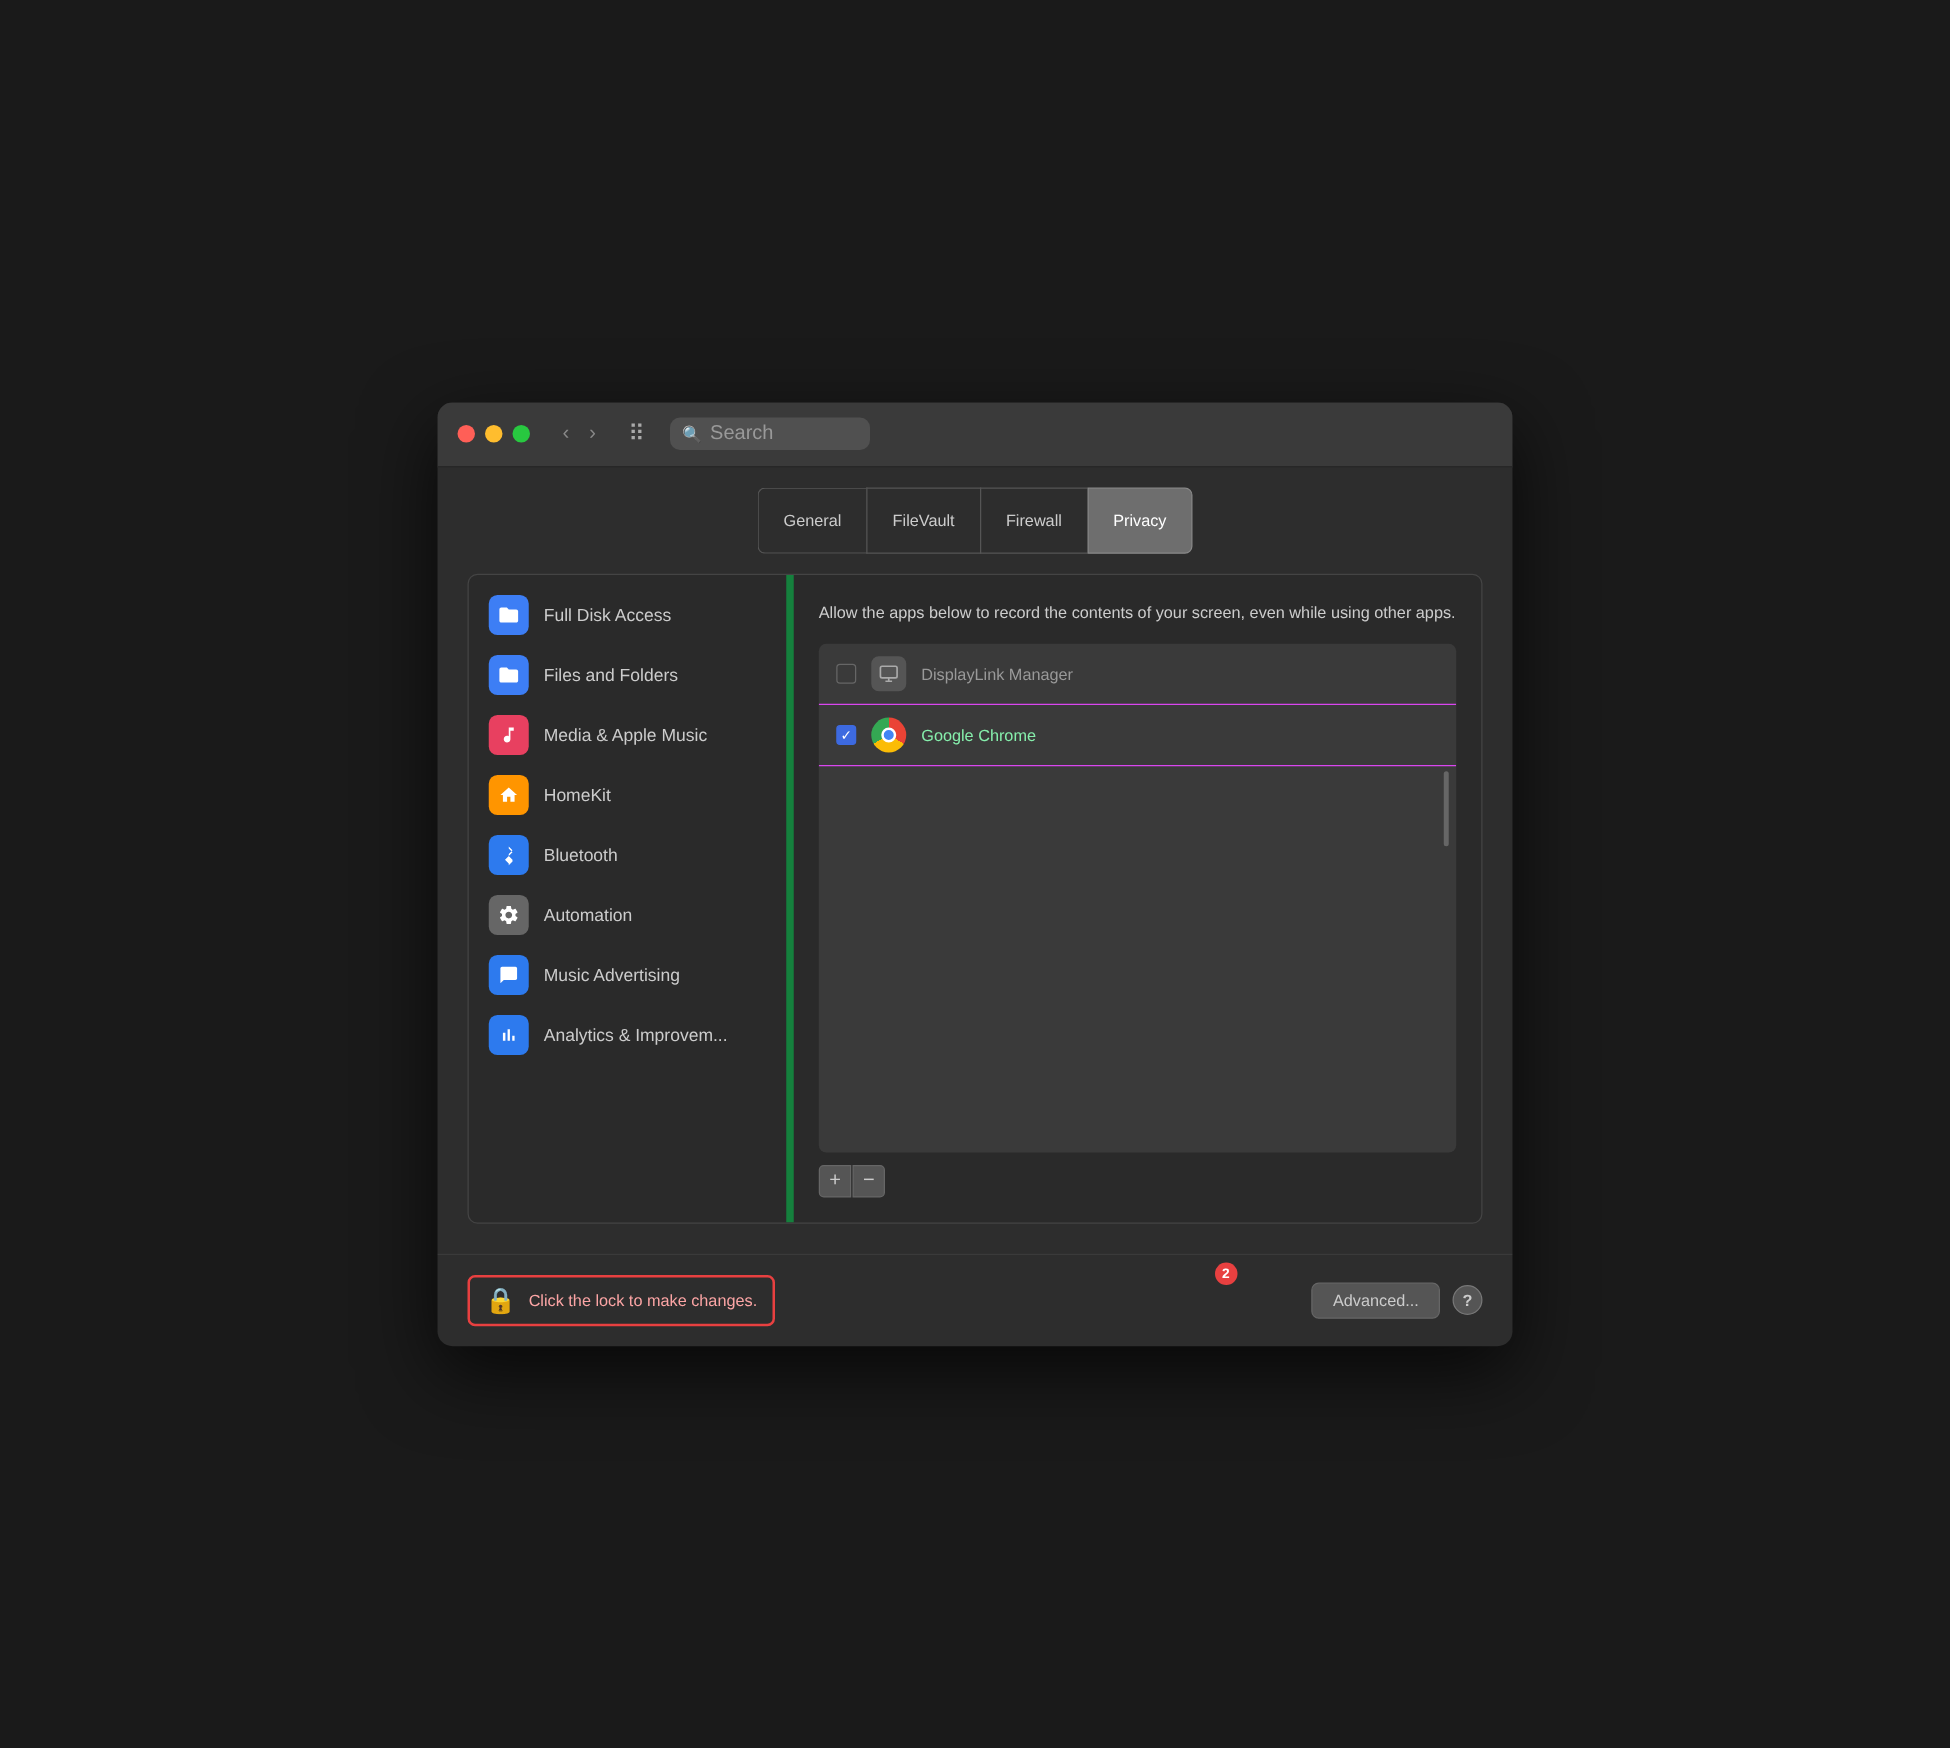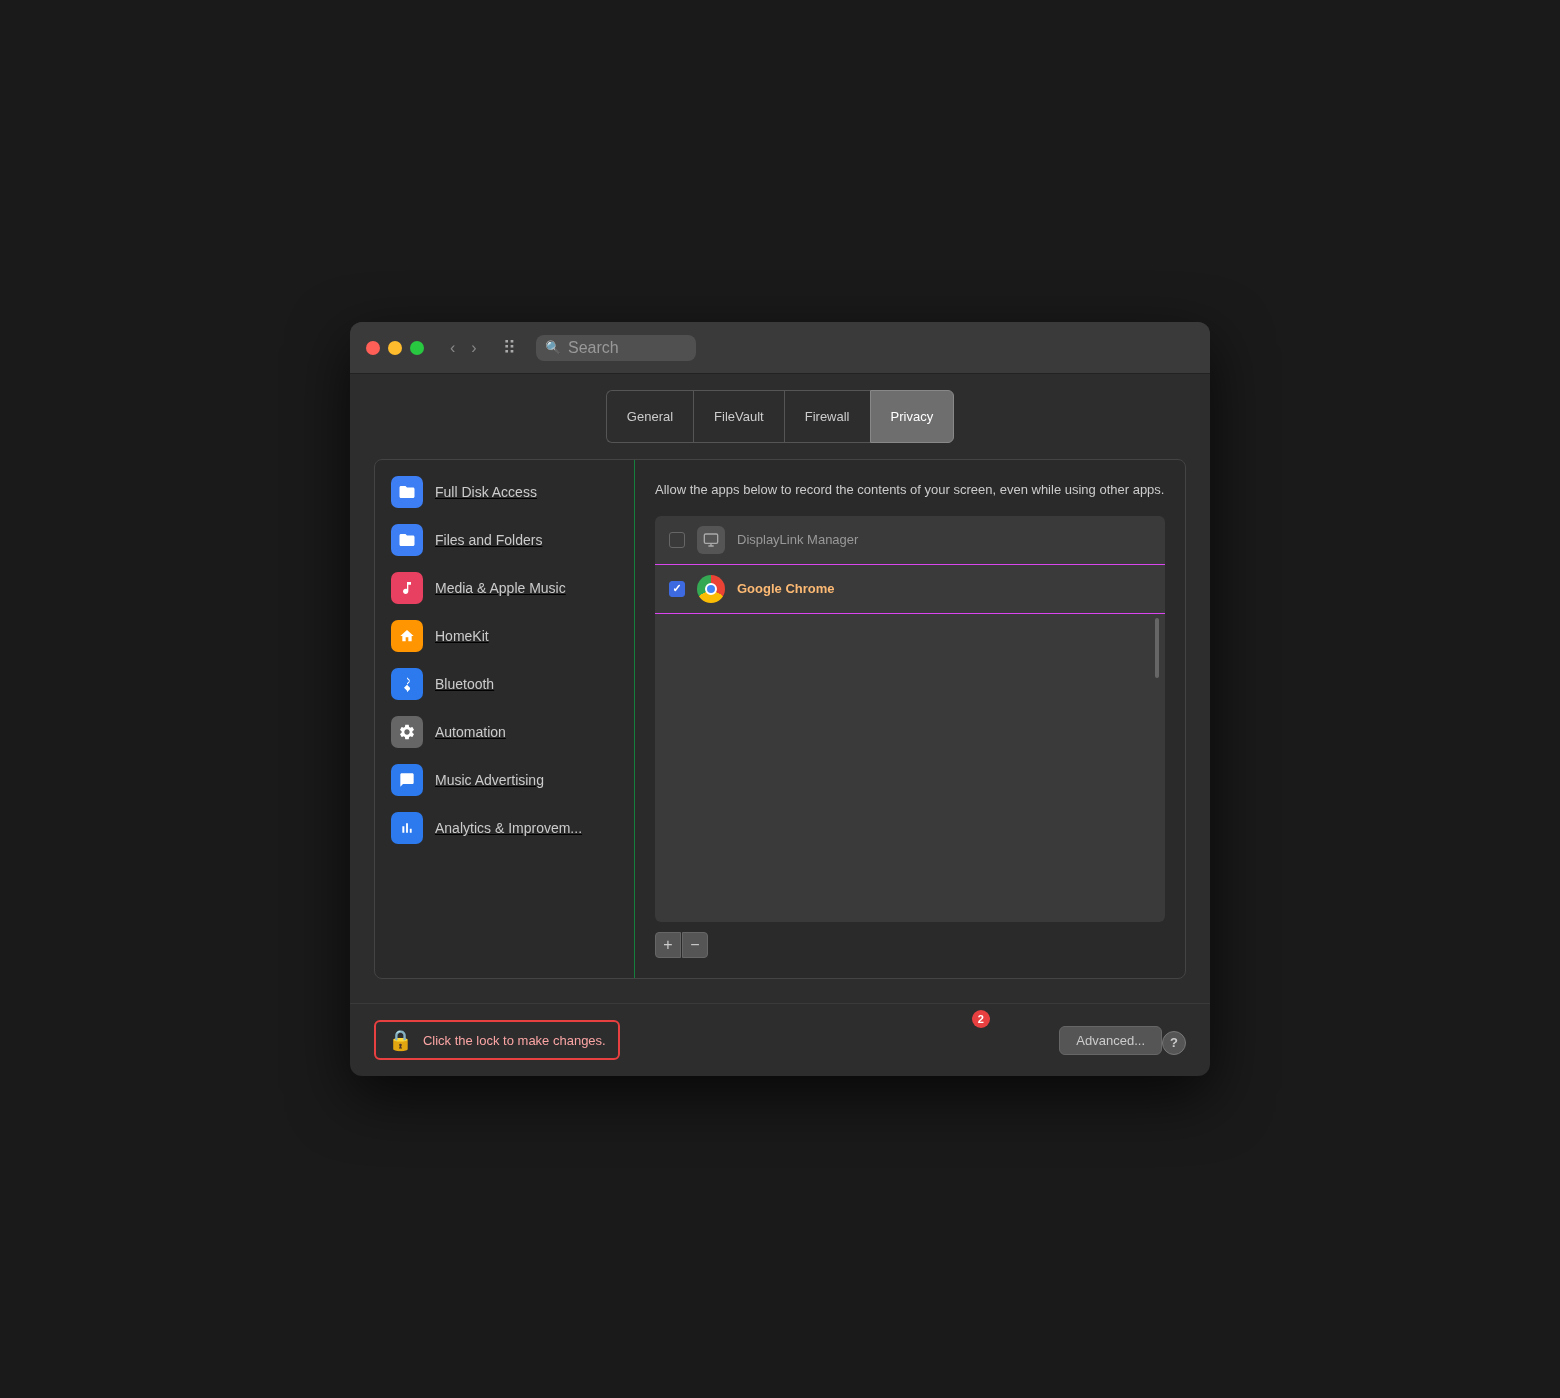--- a/index.html
+++ b/index.html
@@ -121,25 +121,24 @@
       background: #2a2a2a;
       border-radius: 8px;
       border: 1px solid #444;
       display: flex;
       min-height: 520px;
       overflow: hidden;
     }
     
     .sidebar {
       width: 260px;
-      border-right: 1px solid #15803d;
+      border-right: 6px solid #15803d;
       overflow-y: auto;
       flex-shrink: 0;
       padding: 8px 0;
-      text-decoration: underline;
     }
     .sidebar::-webkit-scrollbar { width: 6px; }
     .sidebar::-webkit-scrollbar-track { background: transparent; }
     .sidebar::-webkit-scrollbar-thumb { background: #555; border-radius: 3px; }
     .sidebar-item {
       display: flex;
       align-items: center;
       padding: 8px 16px;
       gap: 12px;
       cursor: pointer;
@@ -201,21 +200,21 @@
       min-height: 250px;
     }
     .app-row {
       display: flex;
       align-items: center;
       padding: 10px 14px;
       gap: 12px;
       border-bottom: 1px solid #d946ef;
       color: #999;
     }
-    .app-row.enabled { color: #fdba74; font-weight: bold; }
+    .app-row.enabled { color: #86efac; }
     .app-row:last-child { border-bottom: none; }
     .app-checkbox {
       width: 16px;
       height: 16px;
       border: 1.5px solid #666;
       border-radius: 3px;
       display: flex;
       align-items: center;
       justify-content: center;
       flex-shrink: 0;
@@ -293,21 +292,22 @@
       border-radius: 6px;
       padding: 6px 12px;
     }
     .lock-icon { font-size: 20px; color: #c8a050; }
     .lock-text {
       color: #fca5a5;
       font-size: 13px;
     }
     .footer-right {
       display: flex;
-      align-items: flex-end;
+      align-items: center;
+      gap: 10px;
     }
     .advanced-btn {
       background: #555;
       border: 1px solid #666;
       color: #ccc;
       border-radius: 6px;
       padding: 6px 16px;
       font-size: 13px;
       cursor: pointer;
     }

